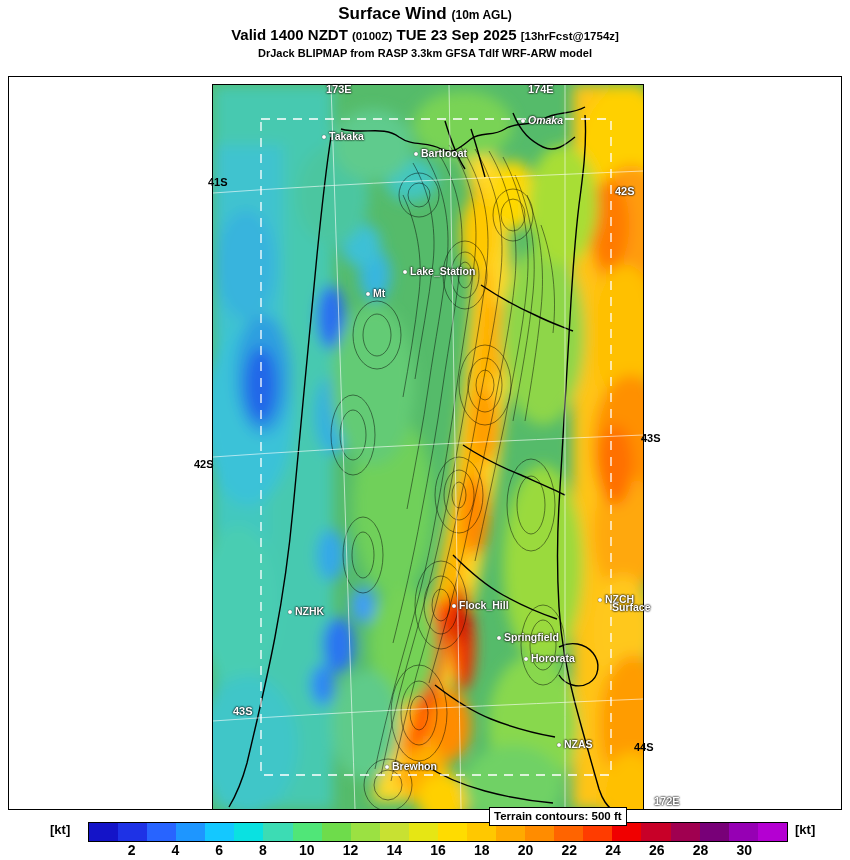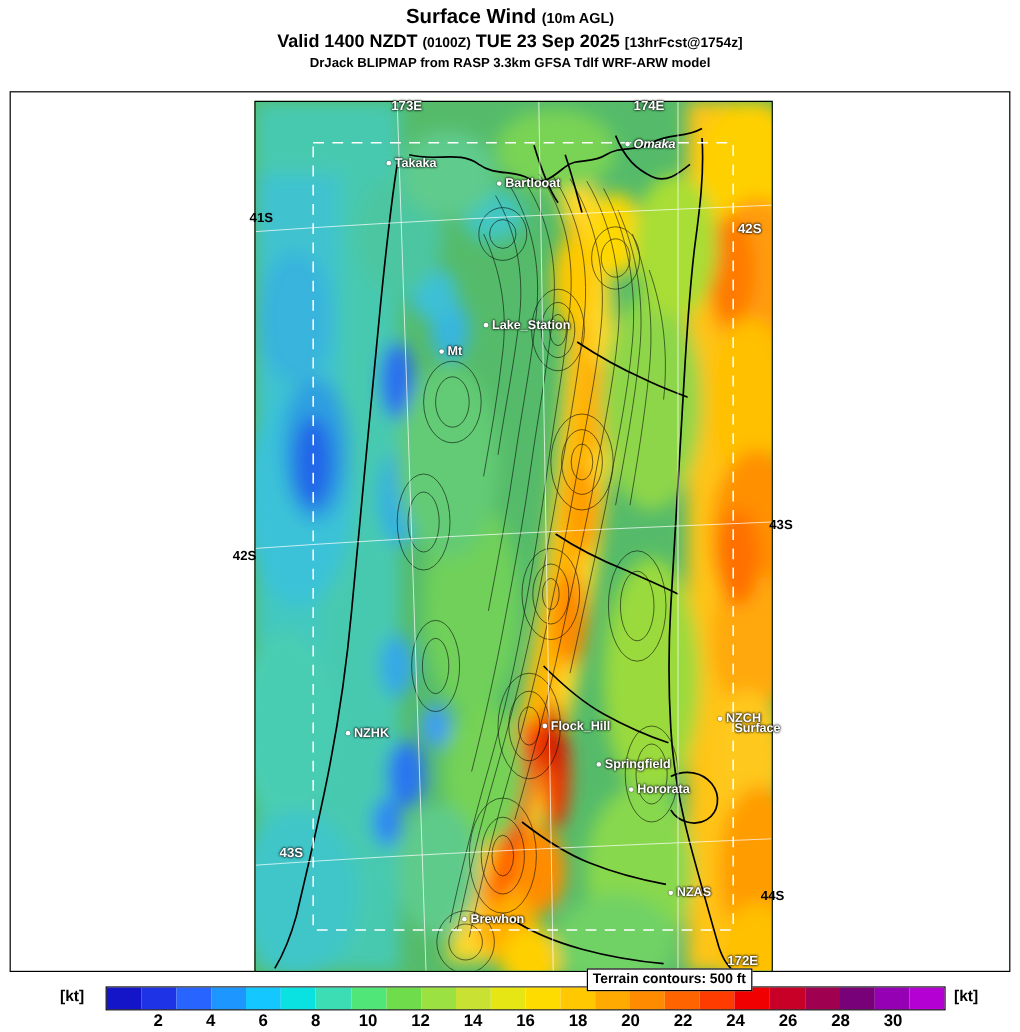--- a/index.html
+++ b/index.html
@@ -375,21 +375,21 @@
 
 <div>
   <div class="gridlabel inmap" style="left:326px; top:83px;">173E</div>
   <div class="gridlabel inmap" style="left:528px; top:83px;">174E</div>
   <div class="gridlabel" style="left:208px; top:176px;">41S</div>
   <div class="gridlabel inmap" style="left:615px; top:185px;">42S</div>
   <div class="gridlabel" style="left:194px; top:458px;">42S</div>
   <div class="gridlabel" style="left:641px; top:432px;">43S</div>
   <div class="gridlabel inmap" style="left:233px; top:705px;">43S</div>
   <div class="gridlabel" style="left:634px; top:711px;margin-top:30px;">44S</div>
-  <div class="gridlabel inmap" style="left:606px; top:795px;">172E</div>
+  <div class="gridlabel inmap" style="left:620px; top:795px;padding-left:34px;">172E</div>
 </div>
 
 <div class="terrain-note">Terrain contours: 500 ft</div>
 
 <div class="cbar-wrap">
   <div class="cbar-label-left">[kt]</div>
   <div class="cbar" id="cbar">
       <div class="seg" style="background: rgb(20, 20, 200);"></div>
       <div class="seg" style="background: rgb(30, 50, 230);"></div>
       <div class="seg" style="background: rgb(40, 100, 255);"></div>

